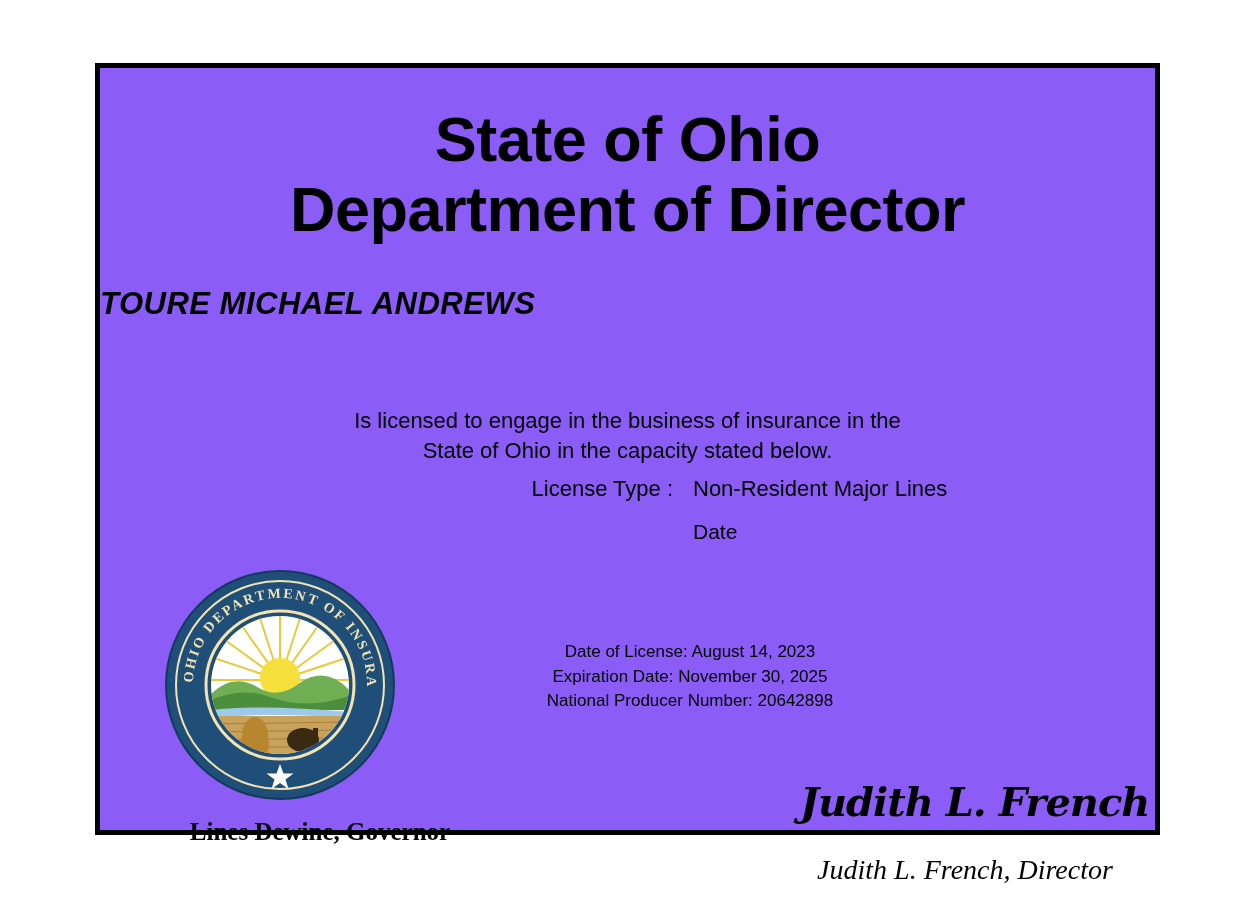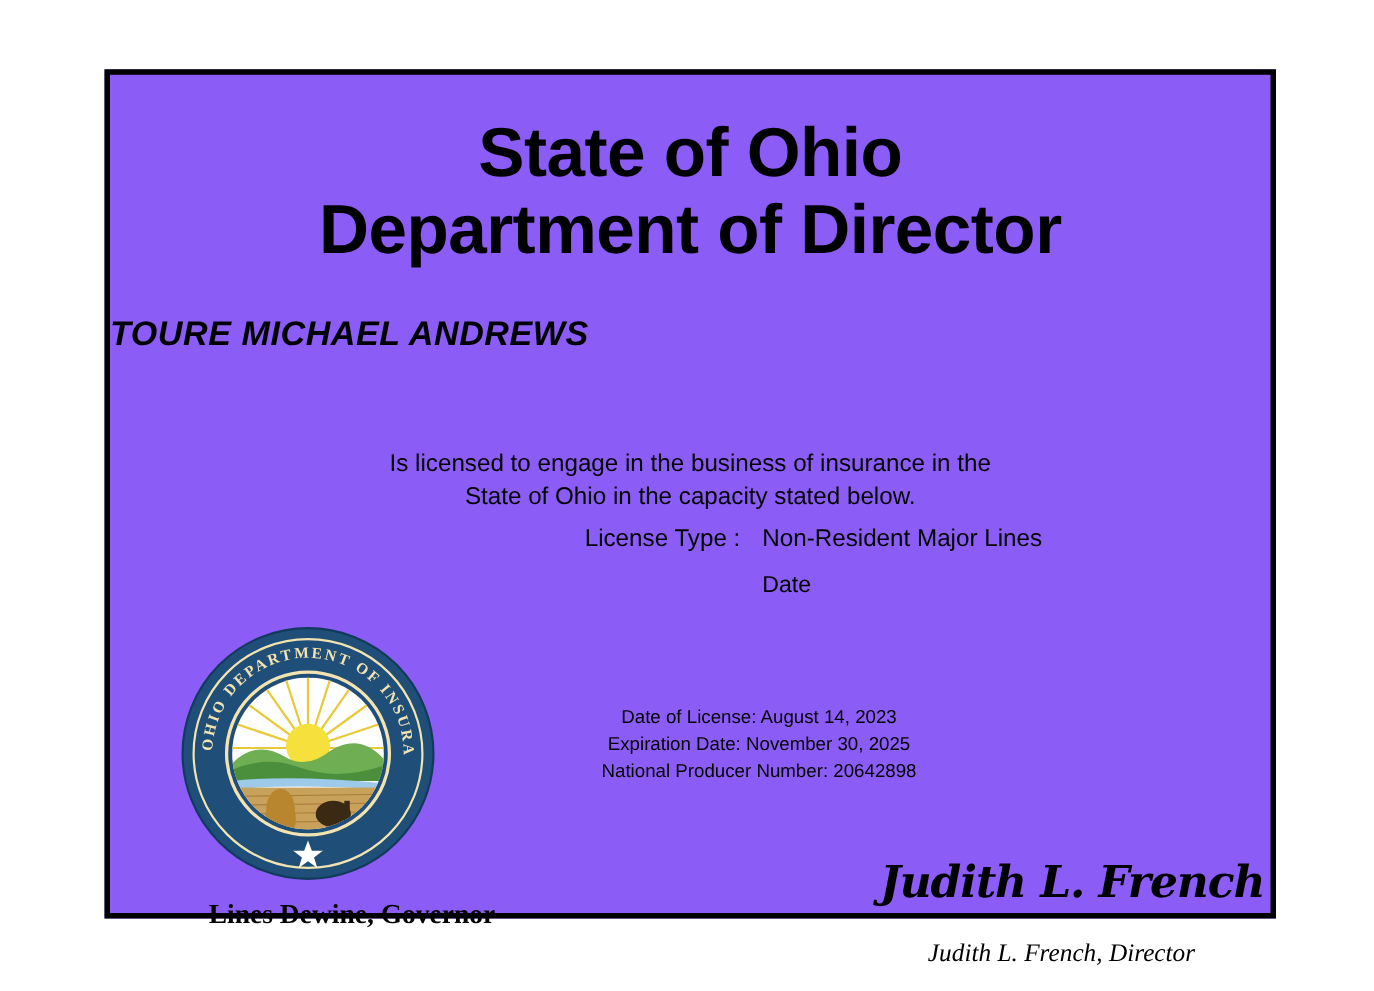--- a/index.html
+++ b/index.html
@@ -128,21 +128,21 @@
     margin-top: 32px;
   }
   .signature-rule {
     width: 300px;
     height: 0;
     margin: 2px auto 0 auto;
   }
   .director-name {
     font-family: "Liberation Serif", serif;
     font-style: italic;
-    font-size: 23px;
+    font-size: 28px;
     margin-top: 14px;
   }
   .governor-name {
     position: absolute;
     left: 20px;
     top: 750px;
     width: 400px;
     text-align: center;
     font-family: "Liberation Serif", serif;
     font-weight: bold;

